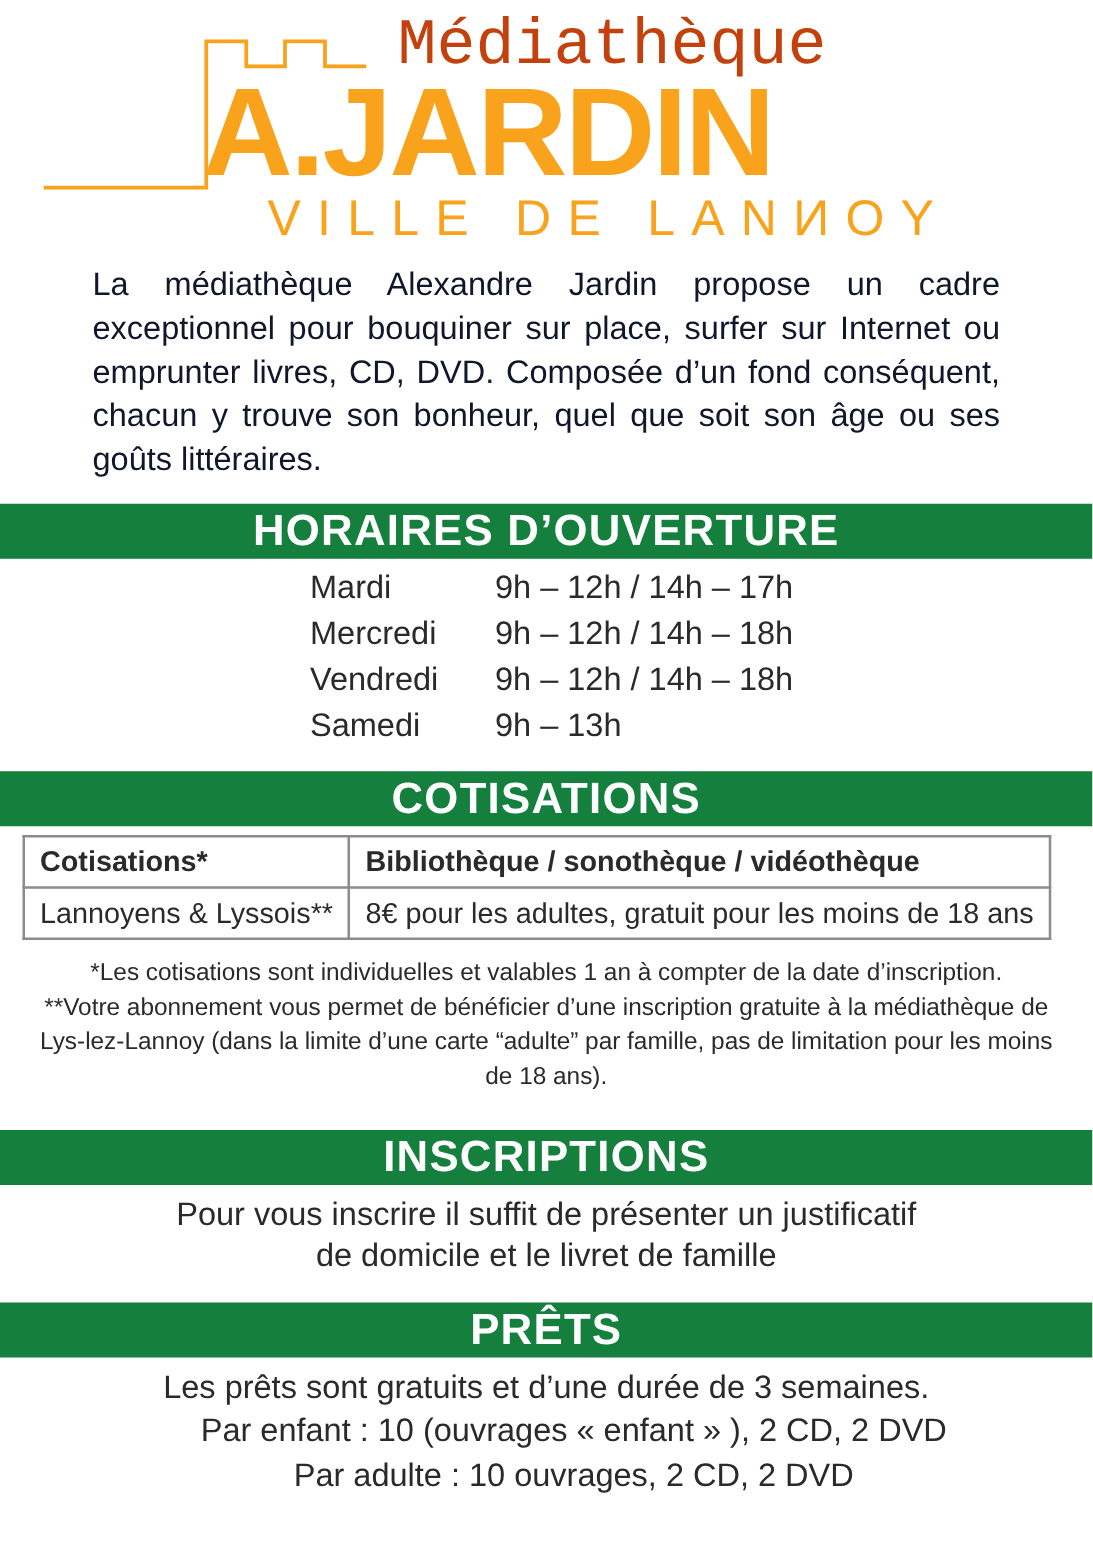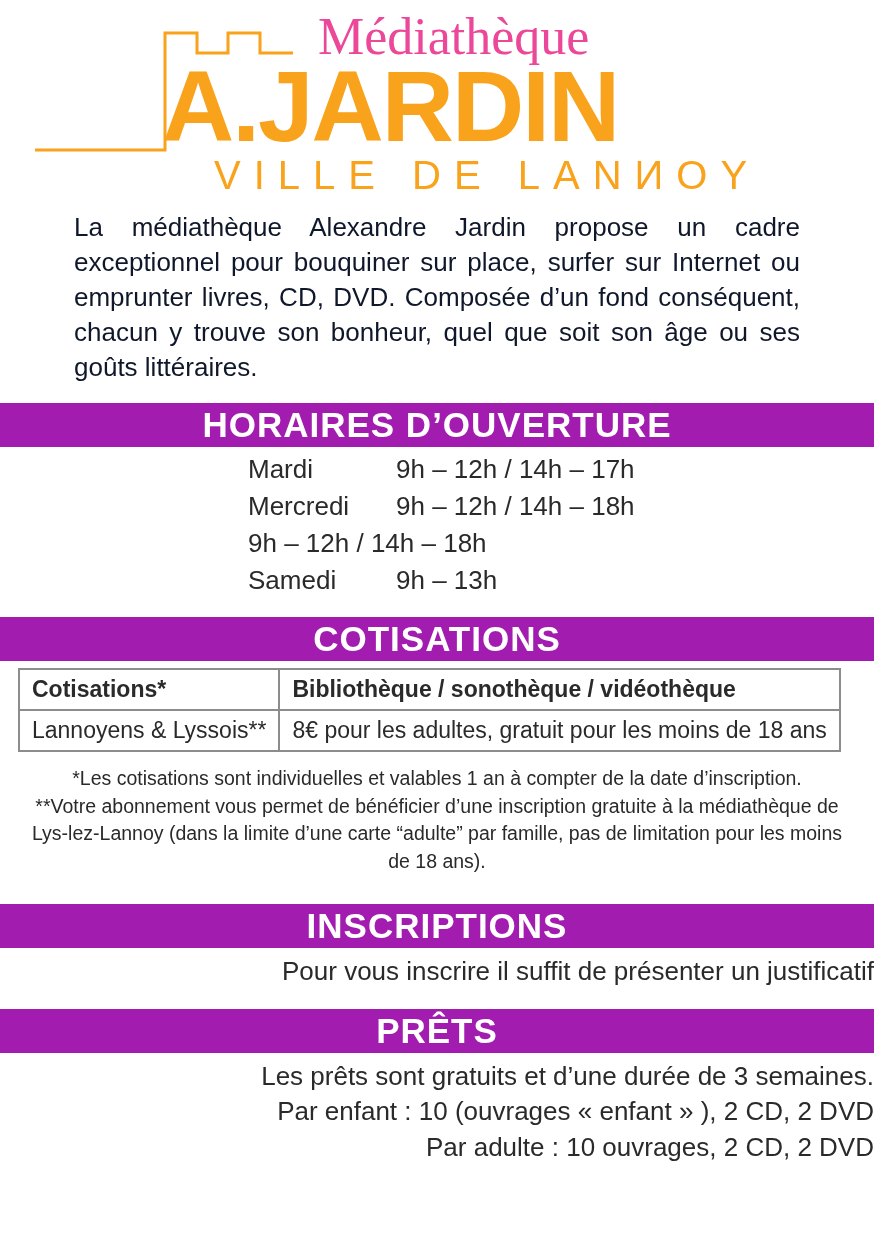--- a/index.html
+++ b/index.html
@@ -11,23 +11,23 @@
     font-family: "Liberation Sans", sans-serif;
     color: #262626;
     position: relative;
   }
 
   
   .logo-block { position: relative; height: 200px; }
   .castle-svg { position: absolute; left: 30px; top: 28px; }
   .logo-small {
     position: absolute; left: 318px; top: 8px;
-    font-family: Liberation Serif, serif;
+    font-family: Liberation Mono, monospace;
     font-size: 52px; line-height: 1.1;
-    color: #ec4899; font-weight: 500;
+    color: #c2410c; font-weight: 500;
   }
   .logo-large {
     position: absolute; left: 162px; top: 56px;
     font-size: 100px; line-height: 1; font-weight: bold;
     letter-spacing: -2px; color: #F9A21B;
   }
   .logo-city {
     position: absolute; left: 214px; top: 153px;
     font-size: 40px; letter-spacing: 13px;
     color: #F9A21B; font-weight: normal;
@@ -37,21 +37,21 @@
   .intro {
     margin: 10px 74px 0 74px;
     font-size: 26px; line-height: 35px;
     text-align: justify;
     color: #0f172a;
   }
 
   
   .banner {
     width: 874px; height: 44px;
-    background: #a21caf;
+    background: #15803d;
     display: flex; align-items: center; justify-content: center;
     color: #ffffff;
     font-size: 35px; font-weight: bold; letter-spacing: 1px;
   }
   .banner-horaires { margin-top: 18px; }
   .banner-cotisations { margin-top: 16px; }
   .banner-inscriptions { margin-top: 29px; }
   .banner-prets { margin-top: 21px; }
 
   
@@ -75,21 +75,21 @@
     white-space: nowrap;
   }
   .fee-table .col-cat { width: 267px; }
   .fee-table .head td { font-weight: bold; }
 
   
   .footnotes { margin: 13px auto 0 auto; max-width: 832px; text-align: center; }
   .footnote { font-size: 19.5px; line-height: 27.5px; color: #2a2a2a; }
 
   
-  .section-text { text-align: right; color: #2a2a2a; }
+  .section-text { text-align: center; color: #2a2a2a; }
   .inscriptions-text { margin-top: 7px; font-size: 26px; line-height: 33px; }
   .prets-text { margin-top: 6px; }
   .prets-line1 { font-size: 26px; line-height: 34px; }
   .prets-line2, .prets-line3 { font-size: 26px; line-height: 36px; padding-left: 44px; }
 </style>
 </head>
 <body>
 
 <div class="page">
 
@@ -110,20 +110,21 @@
   <div class="schedule">
     <div class="schedule-row">
       <span class="schedule-day">Mardi</span>
       <span class="schedule-hours">9h – 12h / 14h – 17h</span>
     </div>
     <div class="schedule-row">
       <span class="schedule-day">Mercredi</span>
       <span class="schedule-hours">9h – 12h / 14h – 18h</span>
     </div>
     <div class="schedule-row">
+      <span class="schedule-day">Vendredi</span>
       <span class="schedule-hours">9h – 12h / 14h – 18h</span>
     </div>
     <div class="schedule-row">
       <span class="schedule-day">Samedi</span>
       <span class="schedule-hours">9h – 13h</span>
     </div>
   </div>
 
   <div class="banner banner-cotisations">
     <span>COTISATIONS</span>
@@ -143,20 +144,21 @@
   <div class="footnotes">
     <p class="footnote">*Les cotisations sont individuelles et valables 1 an à compter de la date d’inscription.</p>
     <p class="footnote">**Votre abonnement vous permet de bénéficier d’une inscription gratuite à la médiathèque de Lys-lez-Lannoy (dans la limite d’une carte “adulte” par famille, pas de limitation pour les moins de 18 ans).</p>
   </div>
 
   <div class="banner banner-inscriptions">
     <span>INSCRIPTIONS</span>
   </div>
   <div class="section-text inscriptions-text">
     <div>Pour vous inscrire il suffit de présenter un justificatif</div>
+    <div>de domicile et le livret de famille</div>
   </div>
 
   <div class="banner banner-prets">
     <span>PRÊTS</span>
   </div>
   <div class="section-text prets-text">
     <div class="prets-line1">Les prêts sont gratuits et d’une durée de 3 semaines.</div>
     <div class="prets-line2">Par enfant : 10 (ouvrages « enfant » ), 2 CD, 2 DVD</div>
     <div class="prets-line3">Par adulte : 10 ouvrages, 2 CD, 2 DVD</div>
   </div>

